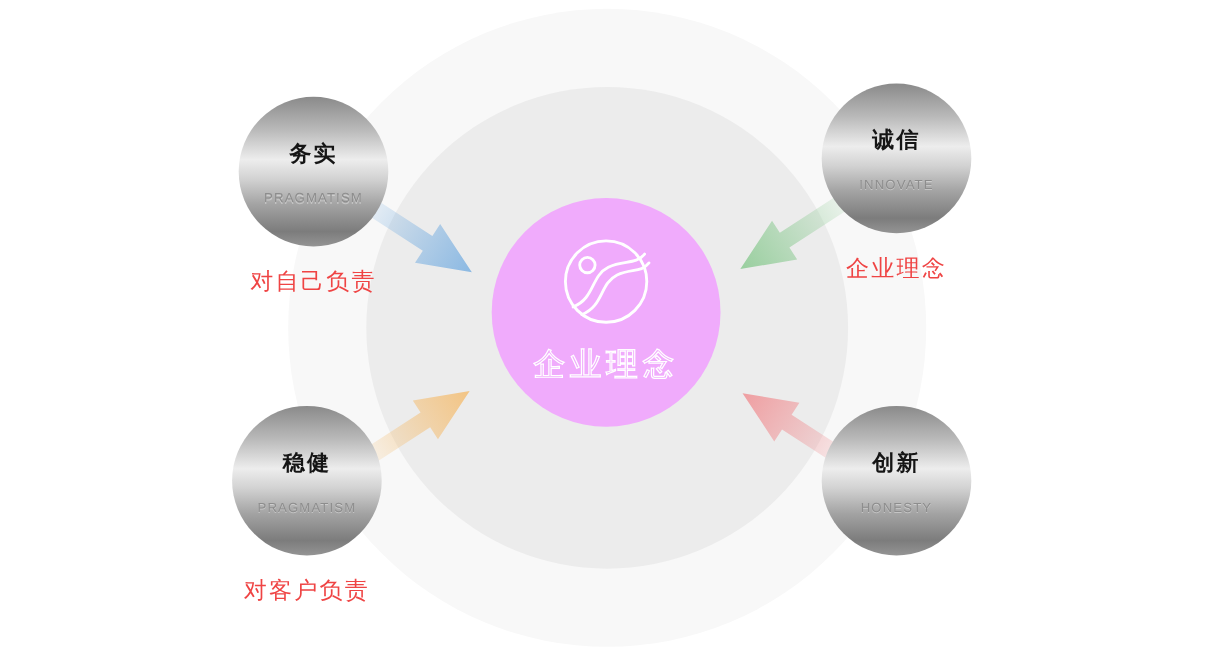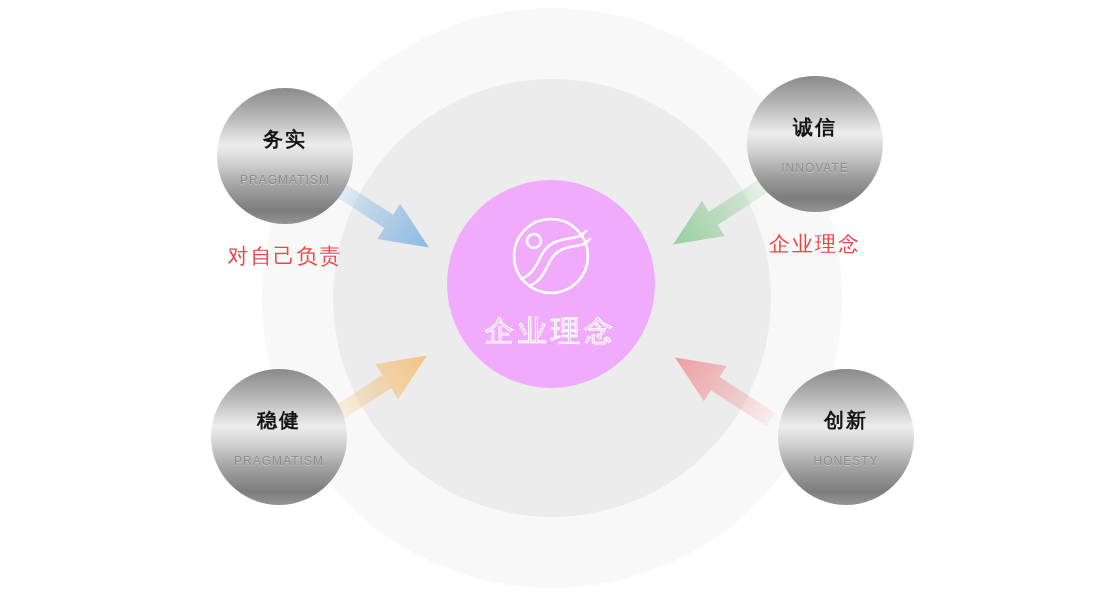--- a/index.html
+++ b/index.html
@@ -29,21 +29,21 @@
   .node-zh{font-size:20px;font-weight:bold;color:#151515;letter-spacing:2px;}
   .node-en{font-size:12px;color:#8d8d8d;letter-spacing:1px;margin-top:20px;
     text-shadow:0 1px 0 rgba(255,255,255,0.35);}
   .node-caption{
     position:absolute;left:-82px;top:154px;width:300px;text-align:center;
     font-size:21px;color:#ef4444;letter-spacing:2px;
   }
   .node-tl{left:217px;top:88px;}
   .node-tr{left:747px;top:76px;}
   .node-bl{left:211px;top:369px;}
-  .node-br{left:778px;top:369px;}
+  .node-br{left:747px;top:369px;}
 
   .arrow{position:absolute;width:120px;height:46px;transform-origin:50% 50%;}
   .arrow-tl{left:322px;top:194px;transform:rotate(33deg);}
   .arrow-tr{left:660px;top:191px;transform:rotate(147deg);}
   .arrow-bl{left:320px;top:363px;transform:rotate(-33deg);}
   .arrow-br{left:662px;top:365px;transform:rotate(213deg);}
   .defs-holder{position:absolute;width:0;height:0;overflow:hidden;}
 </style>
 </head>
 <body>
@@ -113,20 +113,21 @@
       <div class="node-en">INNOVATE</div>
     </div>
     <div class="node-caption">企业理念</div>
   </div>
 
   <div class="node node-bl">
     <div class="node-circle">
       <div class="node-zh">稳健</div>
       <div class="node-en">PRAGMATISM</div>
     </div>
+    <div class="node-caption">对客户负责</div>
   </div>
 
   <div class="node node-br">
     <div class="node-circle">
       <div class="node-zh">创新</div>
       <div class="node-en">HONESTY</div>
     </div>
   </div>
 
 </div>

